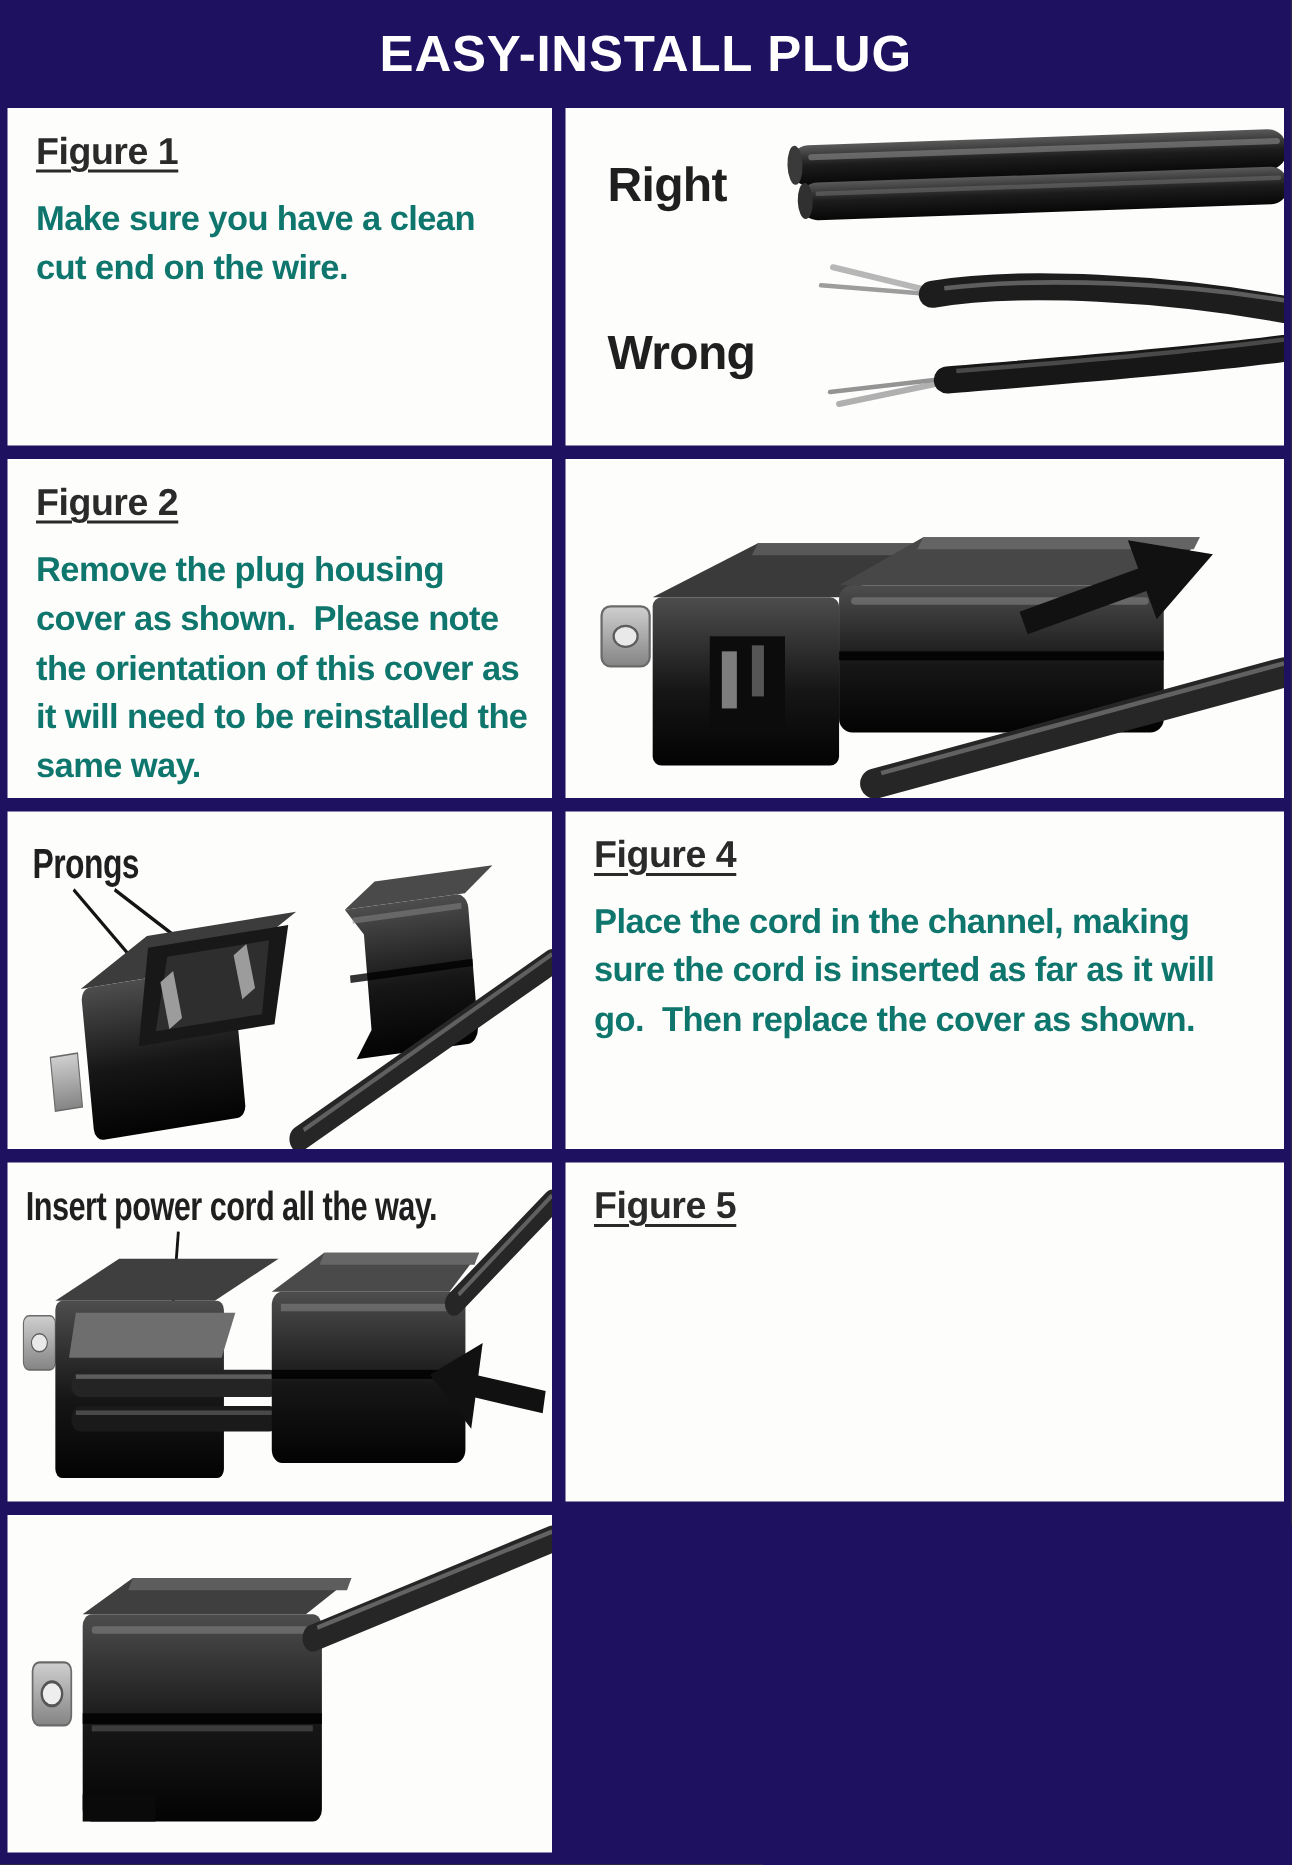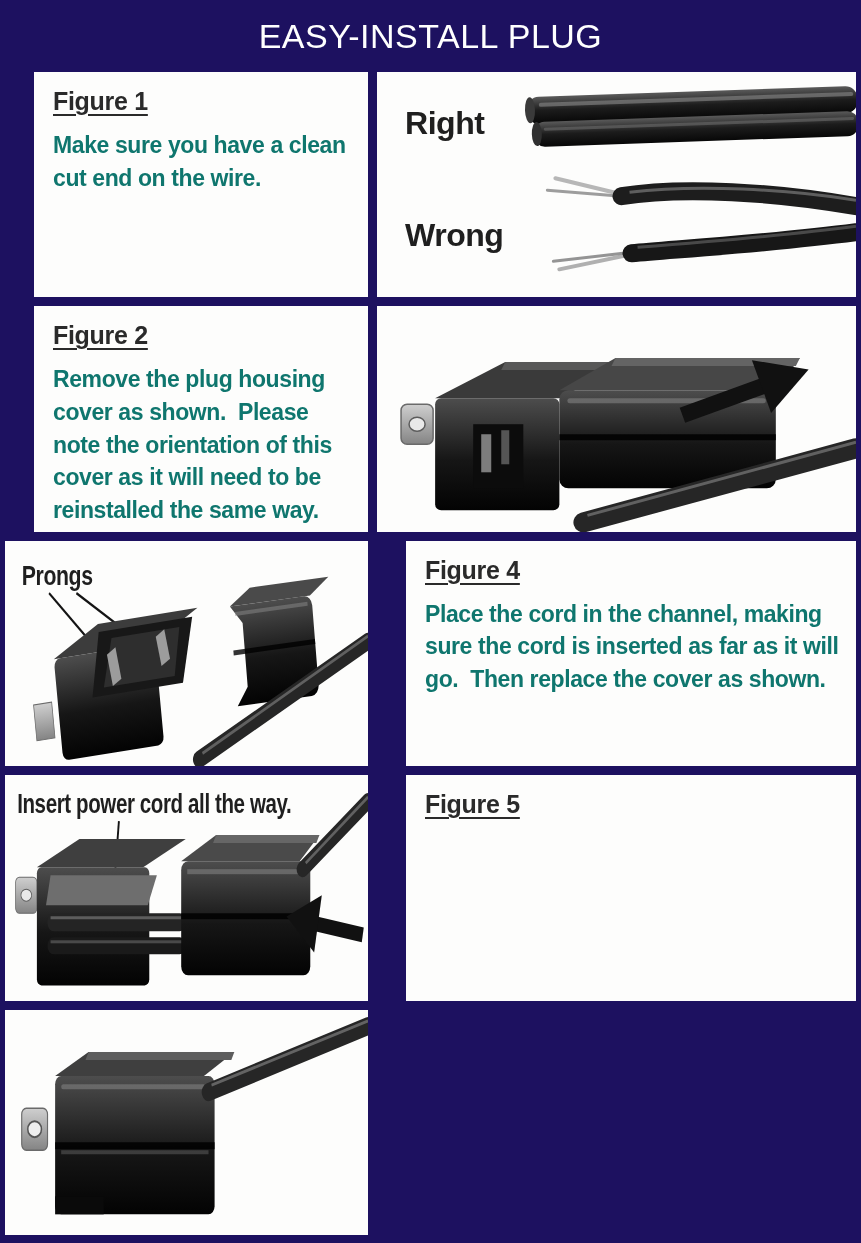--- a/index.html
+++ b/index.html
@@ -7,29 +7,29 @@
   body { font-family:"Liberation Sans","DejaVu Sans",sans-serif; }
   .page {
     position:relative; width:861px; height:1243px; margin:0 auto;
     background:#1d1160; overflow:hidden;
   }
   .header {
     position:absolute; top:0; left:0; right:0; height:72px;
     display:flex; align-items:center; justify-content:center;
   }
   .header h1 {
-    color:#ffffff; font-size:34px; font-weight:400; letter-spacing:0.5px;
+    color:#ffffff; font-size:34px; font-weight:700; letter-spacing:0.5px;
   }
   .grid {
     position:absolute; top:72px; left:5px; right:5px; bottom:8px;
     display:grid; grid-template-columns:363px 1fr; grid-template-rows:repeat(5,1fr);
     gap:9px;
   }
   .cell { background:#fdfdfc; overflow:hidden; }
-  .text-cell { padding:15px 14px 0 19px;margin-left:29px; }
+  .text-cell { padding:15px 14px 0 19px; }
   .text-cell h2 {
     font-size:25px; font-weight:700; color:#2a2a2a; letter-spacing:-0.3px;
     text-decoration:underline; text-decoration-thickness:2px; text-underline-offset:4px;
     margin-bottom:13px;
   }
   .text-cell p {
     font-size:23px; font-weight:700; color:#0f766e; letter-spacing:-0.4px;
     line-height:1.42; white-space:pre-wrap;
   }
   .photo-cell { position:relative; }

